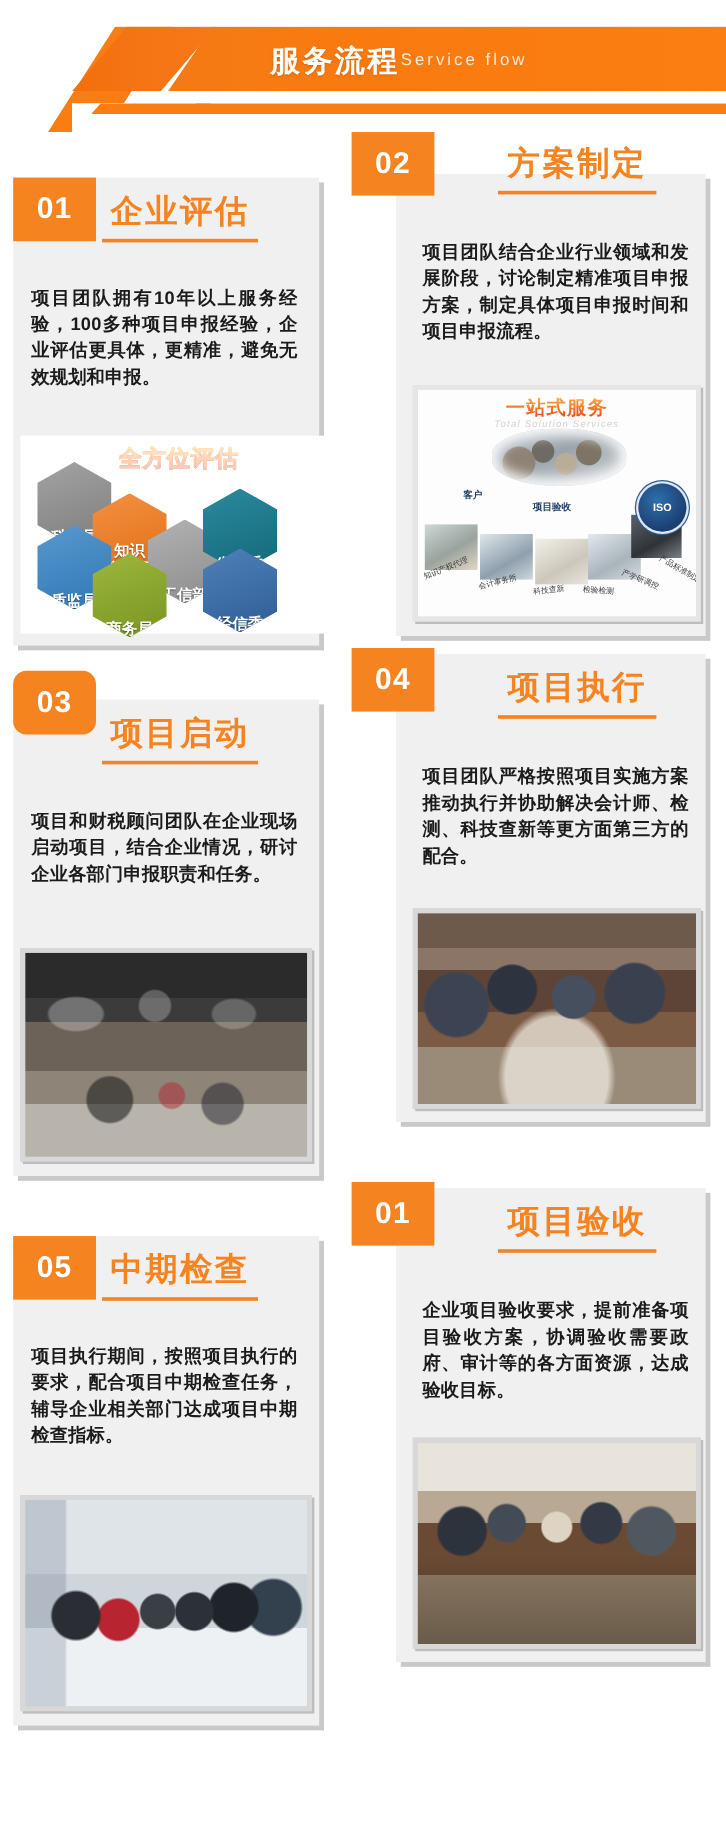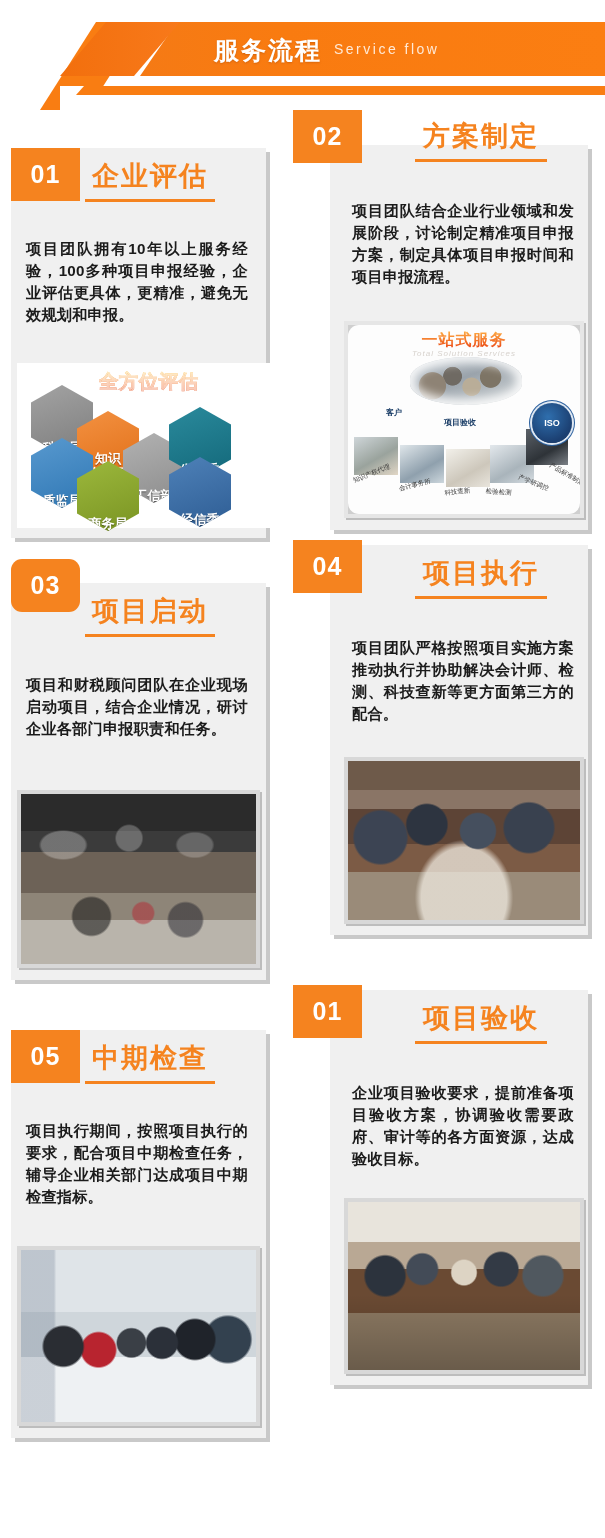--- a/index.html
+++ b/index.html
@@ -36,22 +36,22 @@
   .hdr-diag {
     position:absolute; left:40px; top:22px; width:150px; height:88px;
     background:#f97d12;
     clip-path: polygon(56px 0, 104px 0, 48px 88px, 0 88px);
   }
   .hdr-diag2 {
     position:absolute; left:60px; top:86px; width:130px; height:40px;
     background:#fff;
   }
   .hdr-text {
-    position:absolute; left:214px; top:28px; height:44px;
-    display:flex; align-items:center; gap:12px; z-index:4;text-align:right;
+    position:absolute; left:225px; top:28px; height:44px;
+    display:flex; align-items:center; gap:1px; z-index:4;text-align:right;
   }
   .hdr-cn {
     color:#ffffff; font-size:25px; font-weight:bold; letter-spacing:2px;
     text-shadow: 0 1px 2px rgba(150,60,0,.35);
   }
   .hdr-en {
     color:#ffe9d6; font-size:14px; letter-spacing:2.5px; font-weight:400;
     padding-bottom:2px;
   }
 
@@ -87,21 +87,21 @@
   }
   .hex-title {
     position:absolute; font-size:19px; font-weight:bold; letter-spacing:1px;
     background: linear-gradient(180deg,#ffd24a 0%, #f36a1c 55%, #e03a12 100%);
     -webkit-background-clip: text; background-clip:text; color:transparent;
     -webkit-text-stroke: .6px rgba(255,255,255,.7);
     filter: drop-shadow(1px 1px 0 rgba(255,255,255,.9));
   }
 
   
-  .collage { position:absolute; inset:0; background:#fdfdfd; overflow:hidden;border-radius:11px; }
+  .collage { position:absolute; inset:0; background:#fdfdfd; overflow:hidden; }
   .col-title {
     position:absolute; left:0; right:0; top:5px; text-align:center;
     font-size:16px; font-weight:bold; letter-spacing:1px;
     background: linear-gradient(180deg,#ffb347,#e8380d);
     -webkit-background-clip:text; background-clip:text; color:transparent;
   }
   .col-sub {
     position:absolute; left:0; right:0; top:24px; text-align:center;
     font-size:8px; color:#d7d2cd; letter-spacing:1px; font-style:italic;
   }

